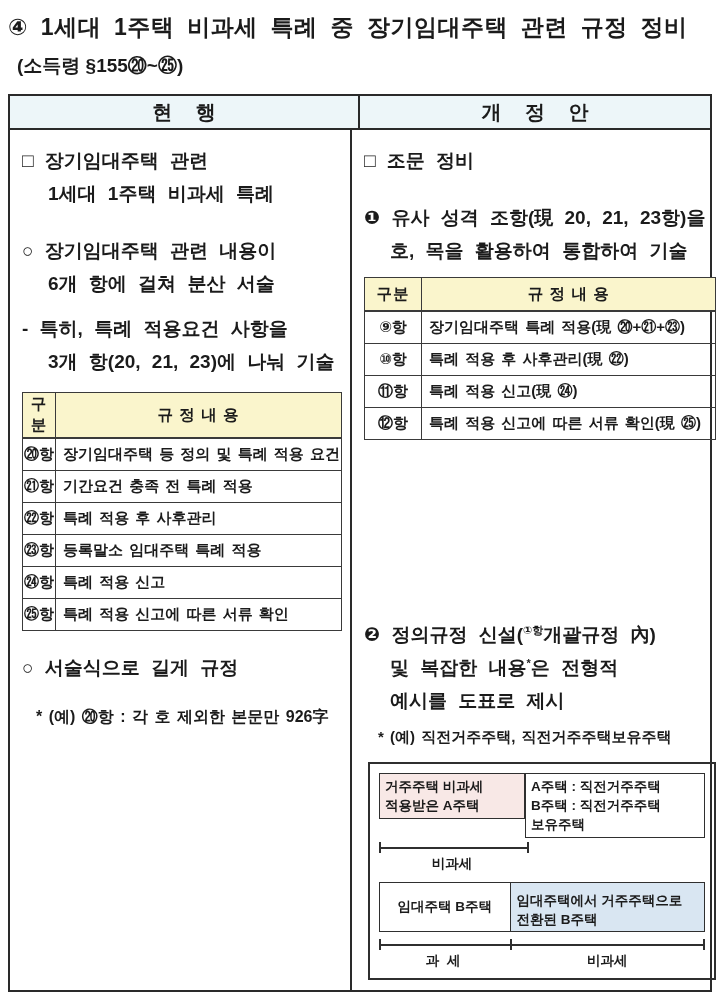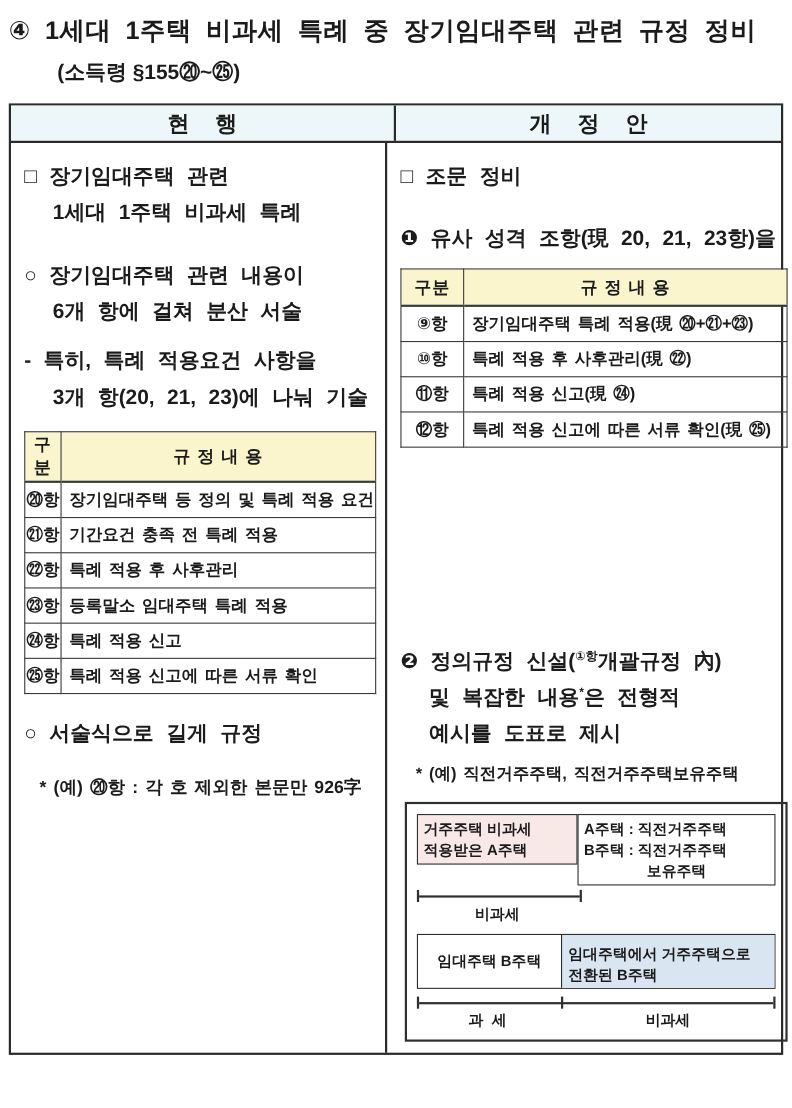--- a/index.html
+++ b/index.html
@@ -6,21 +6,21 @@
   body{
     width:720px;min-height:1007px;background:#ffffff;
     font-family:"Liberation Sans","DejaVu Sans",sans-serif;
     font-weight:700;color:#1b1b1b;
     -webkit-font-smoothing:antialiased;
   }
   .page{width:720px;min-height:1007px;position:relative;}
 
   
   .doc-title{padding:12px 8px 0 8px;font-size:23px;letter-spacing:.5px;word-spacing:6px;}
-  .doc-subtitle{padding:10px 0 0 52px;font-size:19px;}
+  .doc-subtitle{padding:10px 0 0 17px;font-size:19px;}
 
   
   .main-table{
     margin:15px 8px 0 8px;
     border:2px solid var(--border-dark,#2a2a2a);
   }
   .mt-header{display:grid;grid-template-columns:1fr 1fr;height:32px;
     background:var(--header-bg,#edf6f9);
     border-bottom:2px solid var(--border-dark,#2a2a2a);}
   .mt-header .hcell{display:flex;align-items:center;justify-content:center;
@@ -59,21 +59,21 @@
 
   
   .diagram{
     margin:12px 4px 0 4px;border:2px solid #2f2f2f;
     padding:9px 9px 8px 9px;font-size:13.5px;
   }
   .dg-toprow{display:flex;justify-content:space-between;align-items:flex-start;}
   .dg-boxA{width:134px;border:1.6px solid #2f2f2f;background:var(--pink-bg,#f8e8e6);
     padding:3px 5px;line-height:19px;}
   .dg-legend{width:168px;border:1.6px solid #2f2f2f;padding:3px 5px;line-height:19px;}
-  .dg-legend .center{text-align:center;}
+  .dg-legend .center{text-align:left;}
   .measure{position:relative;height:11px;margin-top:4px;
     border-left:2px solid #2f2f2f;border-right:2px solid #2f2f2f;}
   .measure::before{content:"";position:absolute;left:0;right:0;top:5px;border-top:2px solid #2f2f2f;}
   .measure .mid-tick{position:absolute;left:40%;top:0;bottom:0;border-left:2px solid #2f2f2f;}
   .measure1{width:146px;}
   .m1-label{width:146px;text-align:center;margin-top:2px;}
   .dg-botrow{display:flex;margin-top:9px;border:1.6px solid #2f2f2f;height:48px;}
   .dg-boxBL{flex:0 0 40%;display:flex;align-items:center;justify-content:center;}
   .dg-boxBR{flex:1;border-left:1.6px solid #2f2f2f;background:var(--blue-bg,#d9e6f2);
     display:flex;flex-direction:column;justify-content:flex-end;padding:2px 6px;line-height:19px;}
@@ -159,20 +159,21 @@
       </div>
 
       <div class="col">
 
         <div class="para first">
           <div class="line">□ 조문 정비</div>
         </div>
 
         <div class="para">
           <div class="line">❶ 유사 성격 조항(現 20, 21, 23항)을</div>
+          <div class="line indent">호, 목을 활용하여 통합하여 기술</div>
         </div>
 
         <table class="inner-table rv-table">
           <thead>
             <tr>
               <th>구분</th>
               <th>규 정 내 용</th>
             </tr>
           </thead>
           <tbody>

